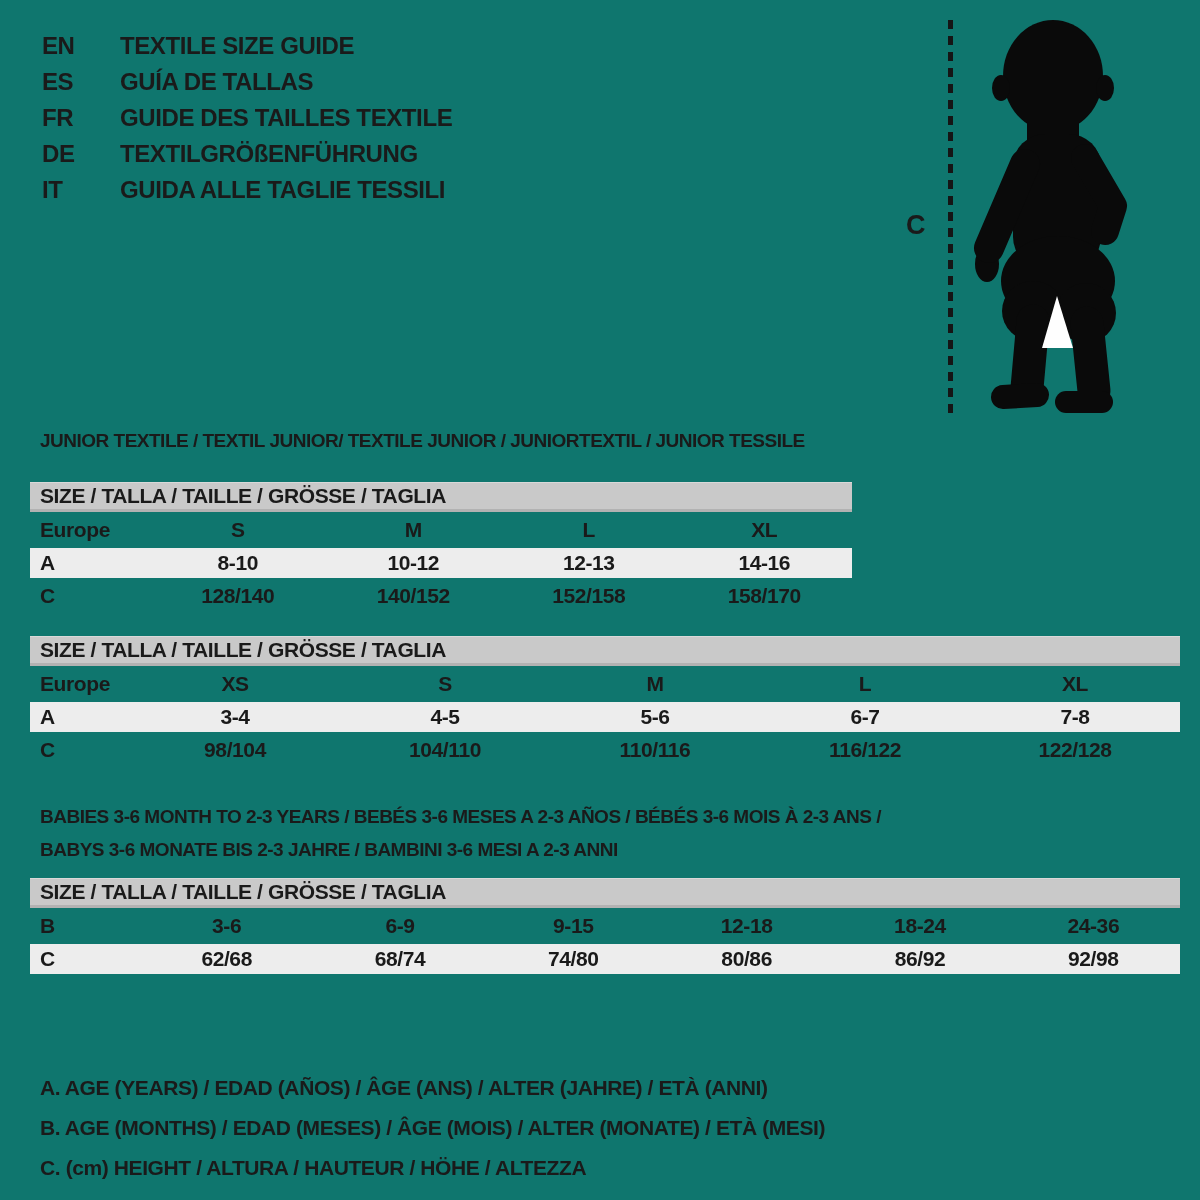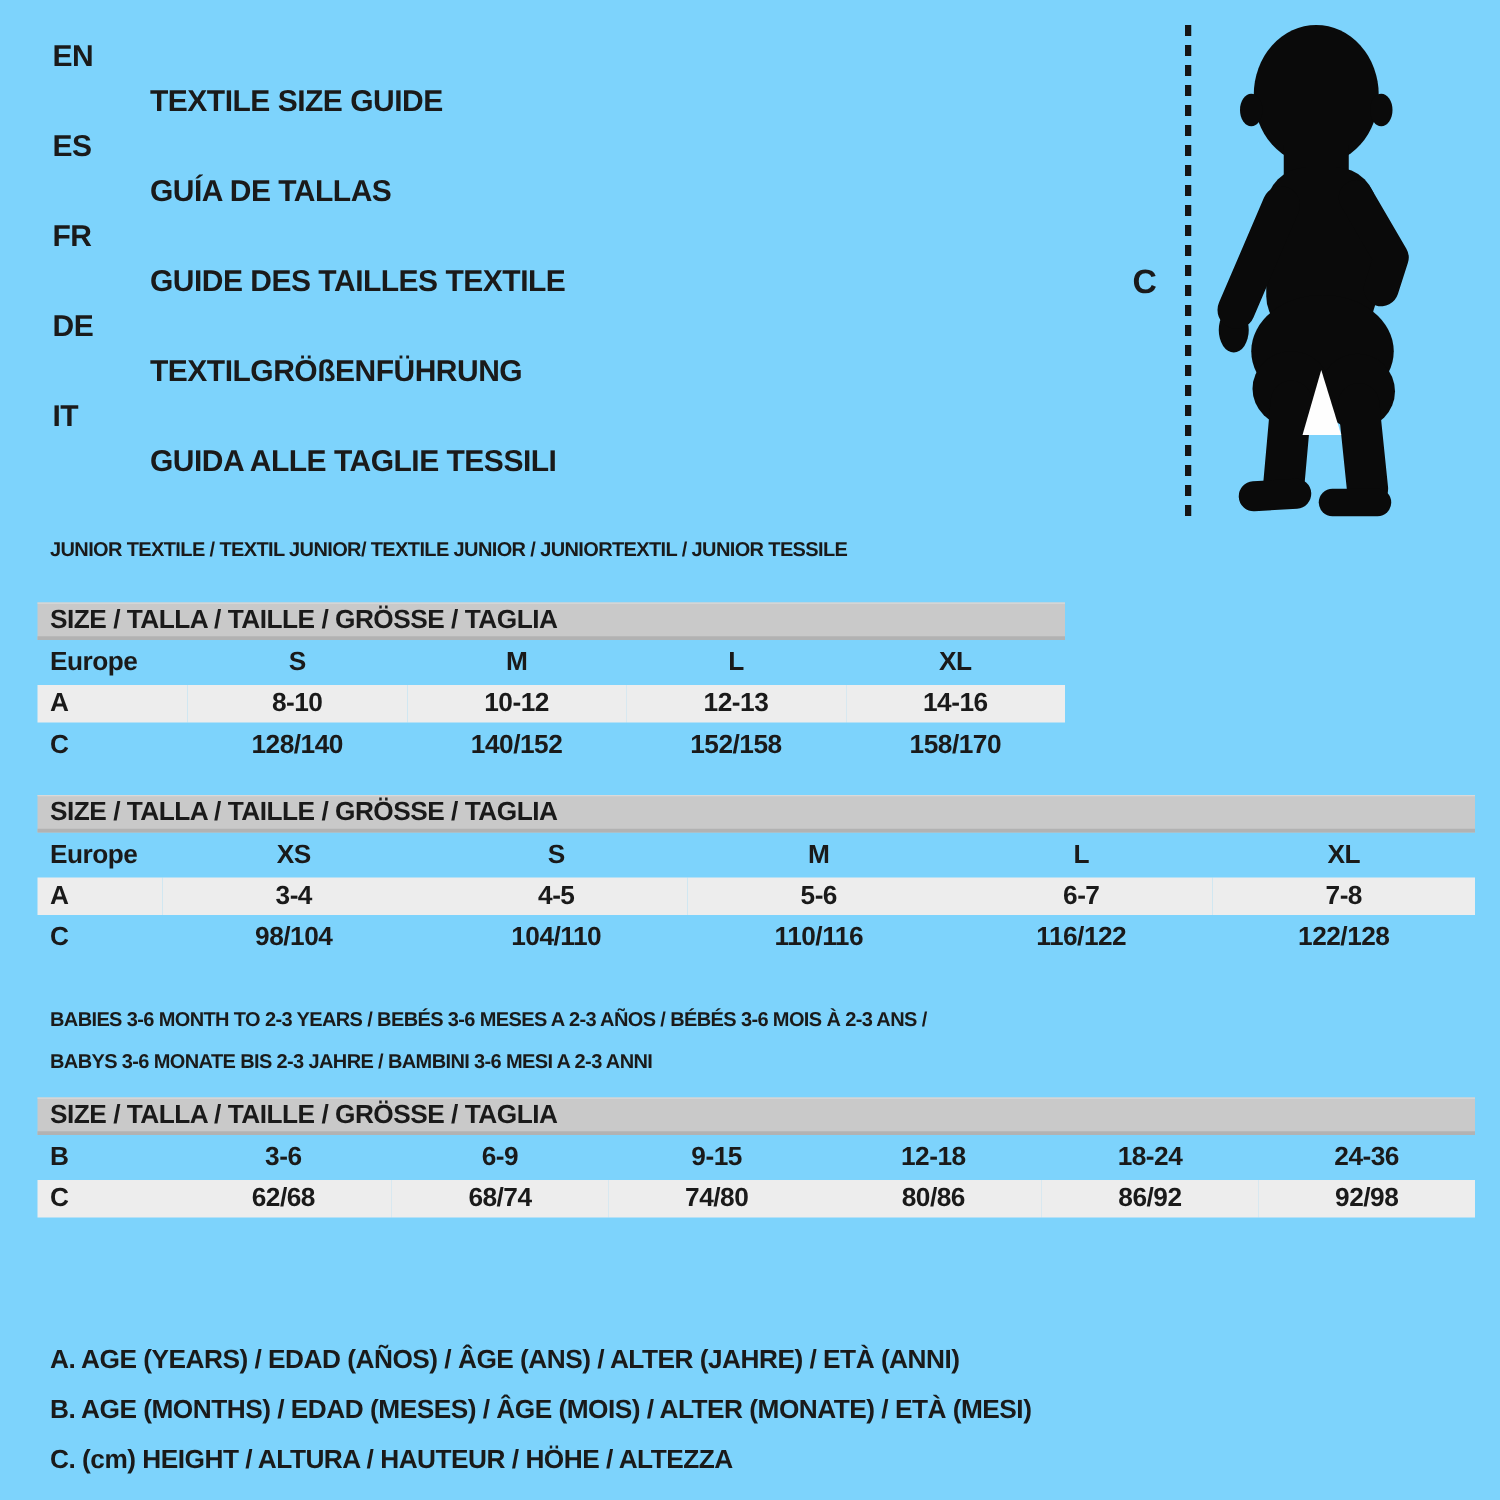--- a/index.html
+++ b/index.html
@@ -1,43 +1,43 @@
 <!DOCTYPE html>
 <html><head>
 <meta charset="utf-8">
 <style>
   html,body{margin:0;padding:0;}
   body{width:1200px;height:1200px;background:#ffffff;}
   .page{
-    position:relative;width:1200px;height:1200px;background:#7dd3fc;overflow:hidden;
+    position:relative;width:1200px;height:1200px;background:#0f766e;overflow:hidden;
     font-family:"Liberation Sans",sans-serif;font-weight:bold;color:#1a1a1a;
     letter-spacing:-0.4px;
   }
 
   
   .lang-block{position:absolute;left:42px;top:28px;}
   .lang-row{display:flex;line-height:36px;font-size:24px;}
   .lang-code{width:78px;flex:0 0 78px;}
-  .lang-title{white-space:nowrap;margin-top:36px;}
+  .lang-title{white-space:nowrap;}
 
   
   .measure-line{
     position:absolute;left:948px;top:20px;width:5px;height:395px;
     background:repeating-linear-gradient(to bottom,#151515 0 9px,transparent 9px 16px);
   }
   .measure-label{position:absolute;left:906px;top:210px;font-size:27px;}
   .figure-svg{position:absolute;left:963px;top:14px;width:180px;height:404px;}
 
   
   .size-section{position:absolute;left:30px;}
   .sec-junior{top:428px;width:822px;}
   .sec-children{top:636px;width:1150px;}
   .sec-babies{top:800px;width:1150px;}
 
-  .tbl-title{font-size:16px;line-height:26px;margin-bottom:28px;padding-left:10px;white-space:nowrap;letter-spacing:-0.5px;}
+  .tbl-title{font-size:19px;line-height:26px;margin-bottom:28px;padding-left:10px;white-space:nowrap;letter-spacing:-0.5px;}
   .sec-children .tbl-title{margin-bottom:26px;}
   .sec-babies .tbl-title{margin-bottom:12px;line-height:33px;}
   .title-sub{font-size:0.62em;vertical-align:-0.28em;}
 
   .band{
     box-sizing:border-box;height:30px;background:#c9c9c9;
     border-top:1px solid #d9d9d9;border-bottom:3px solid #b2b2b2;
     font-size:21px;line-height:26px;padding-left:10px;white-space:nowrap;
   }
 

